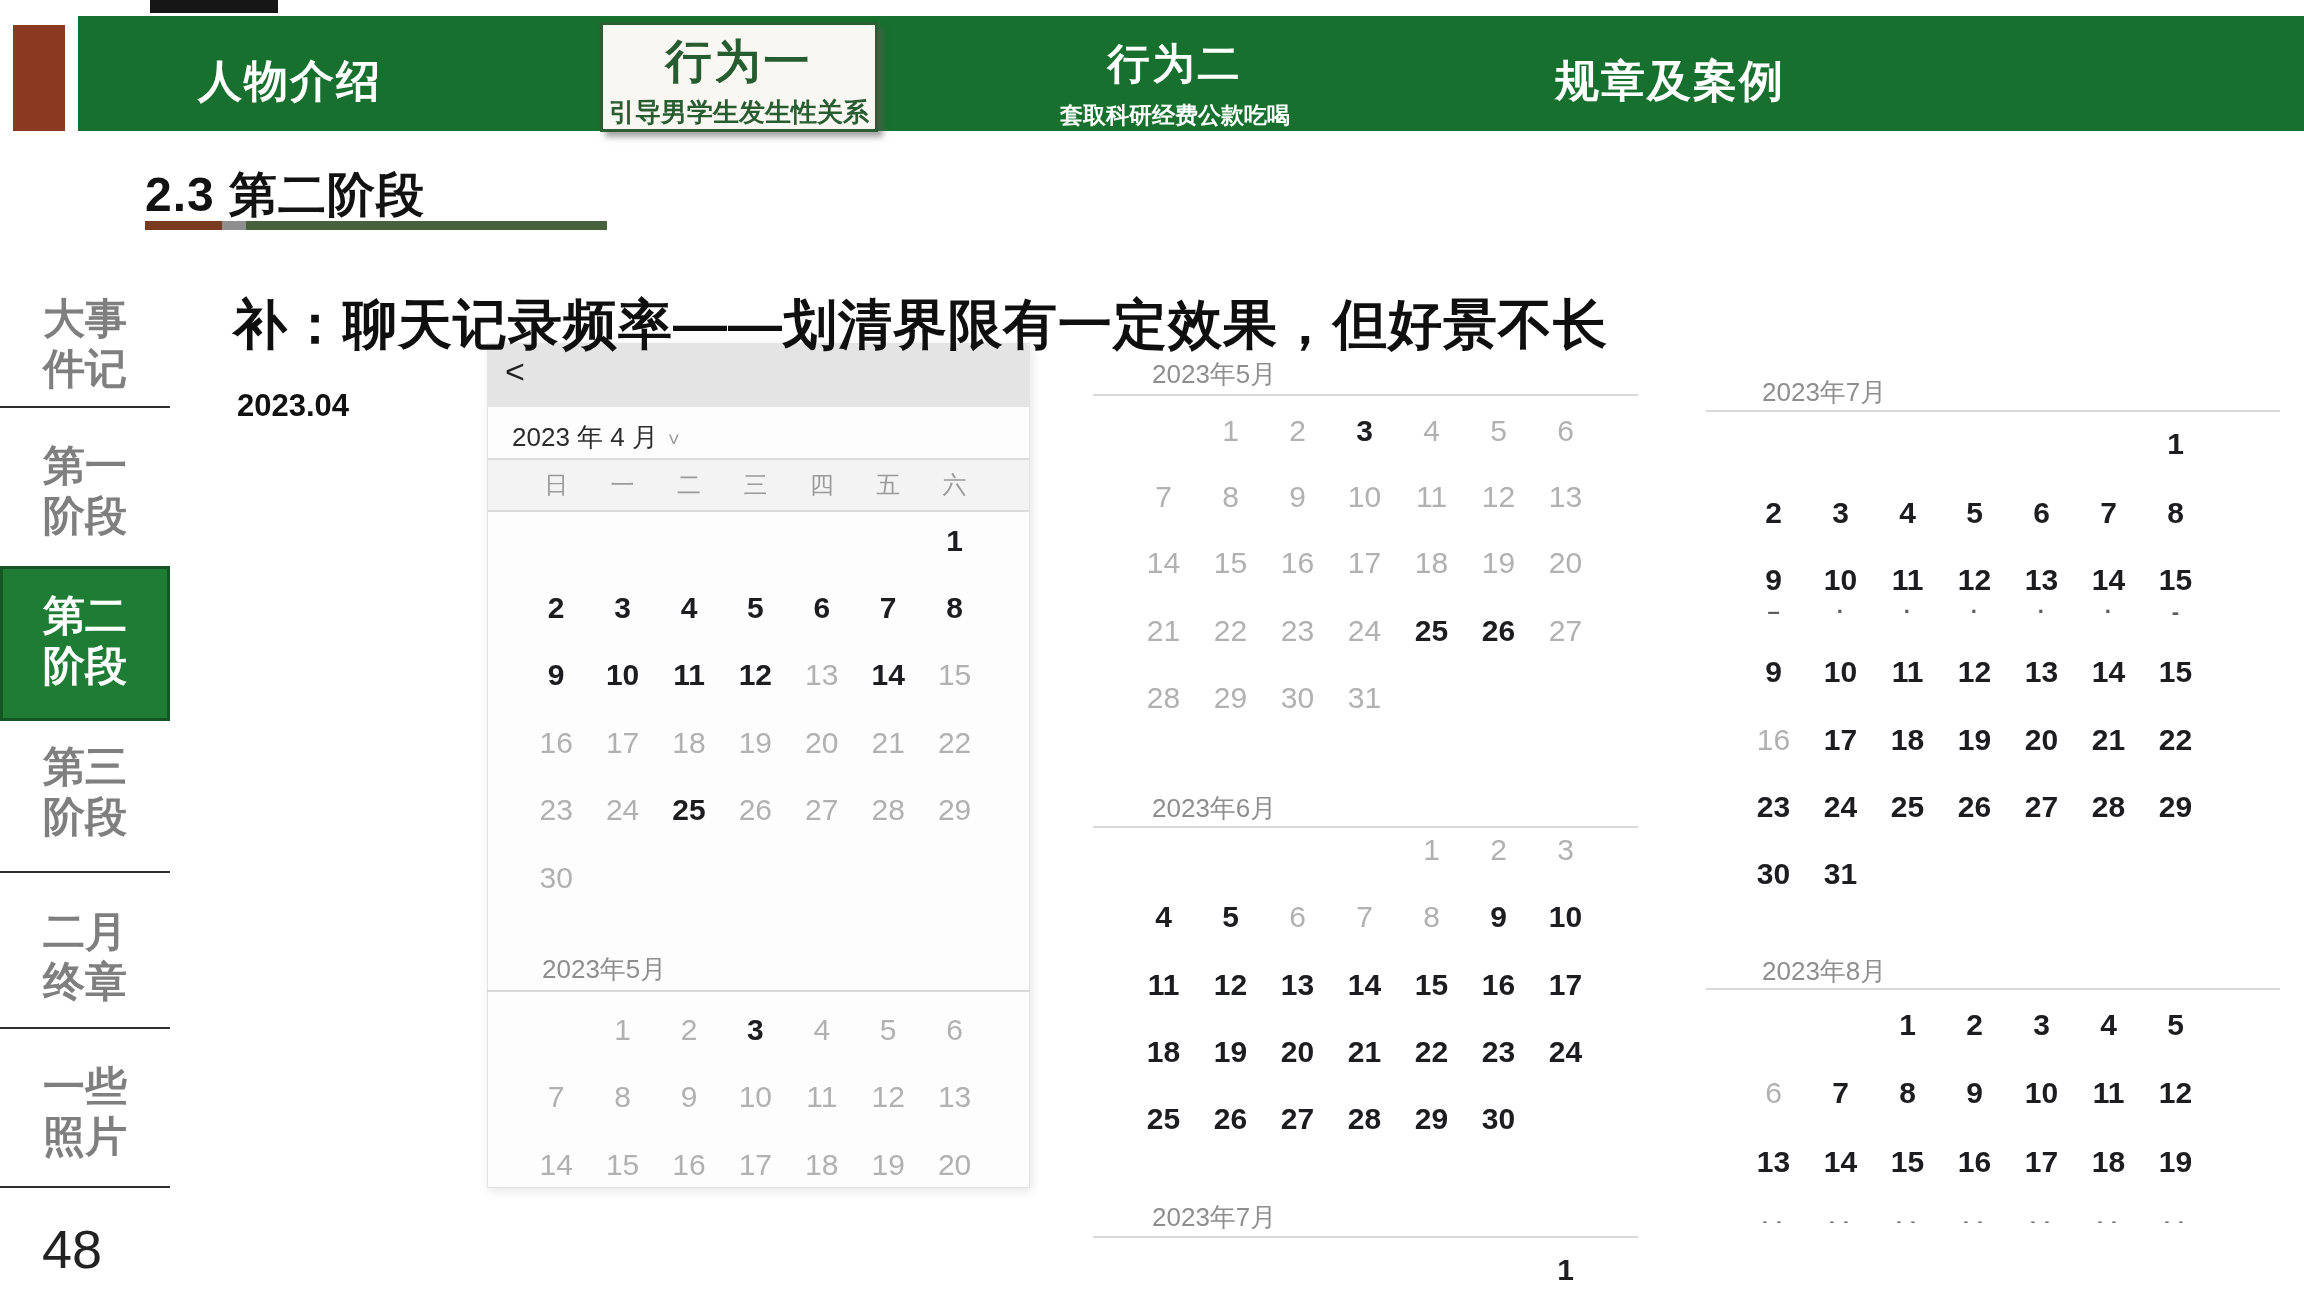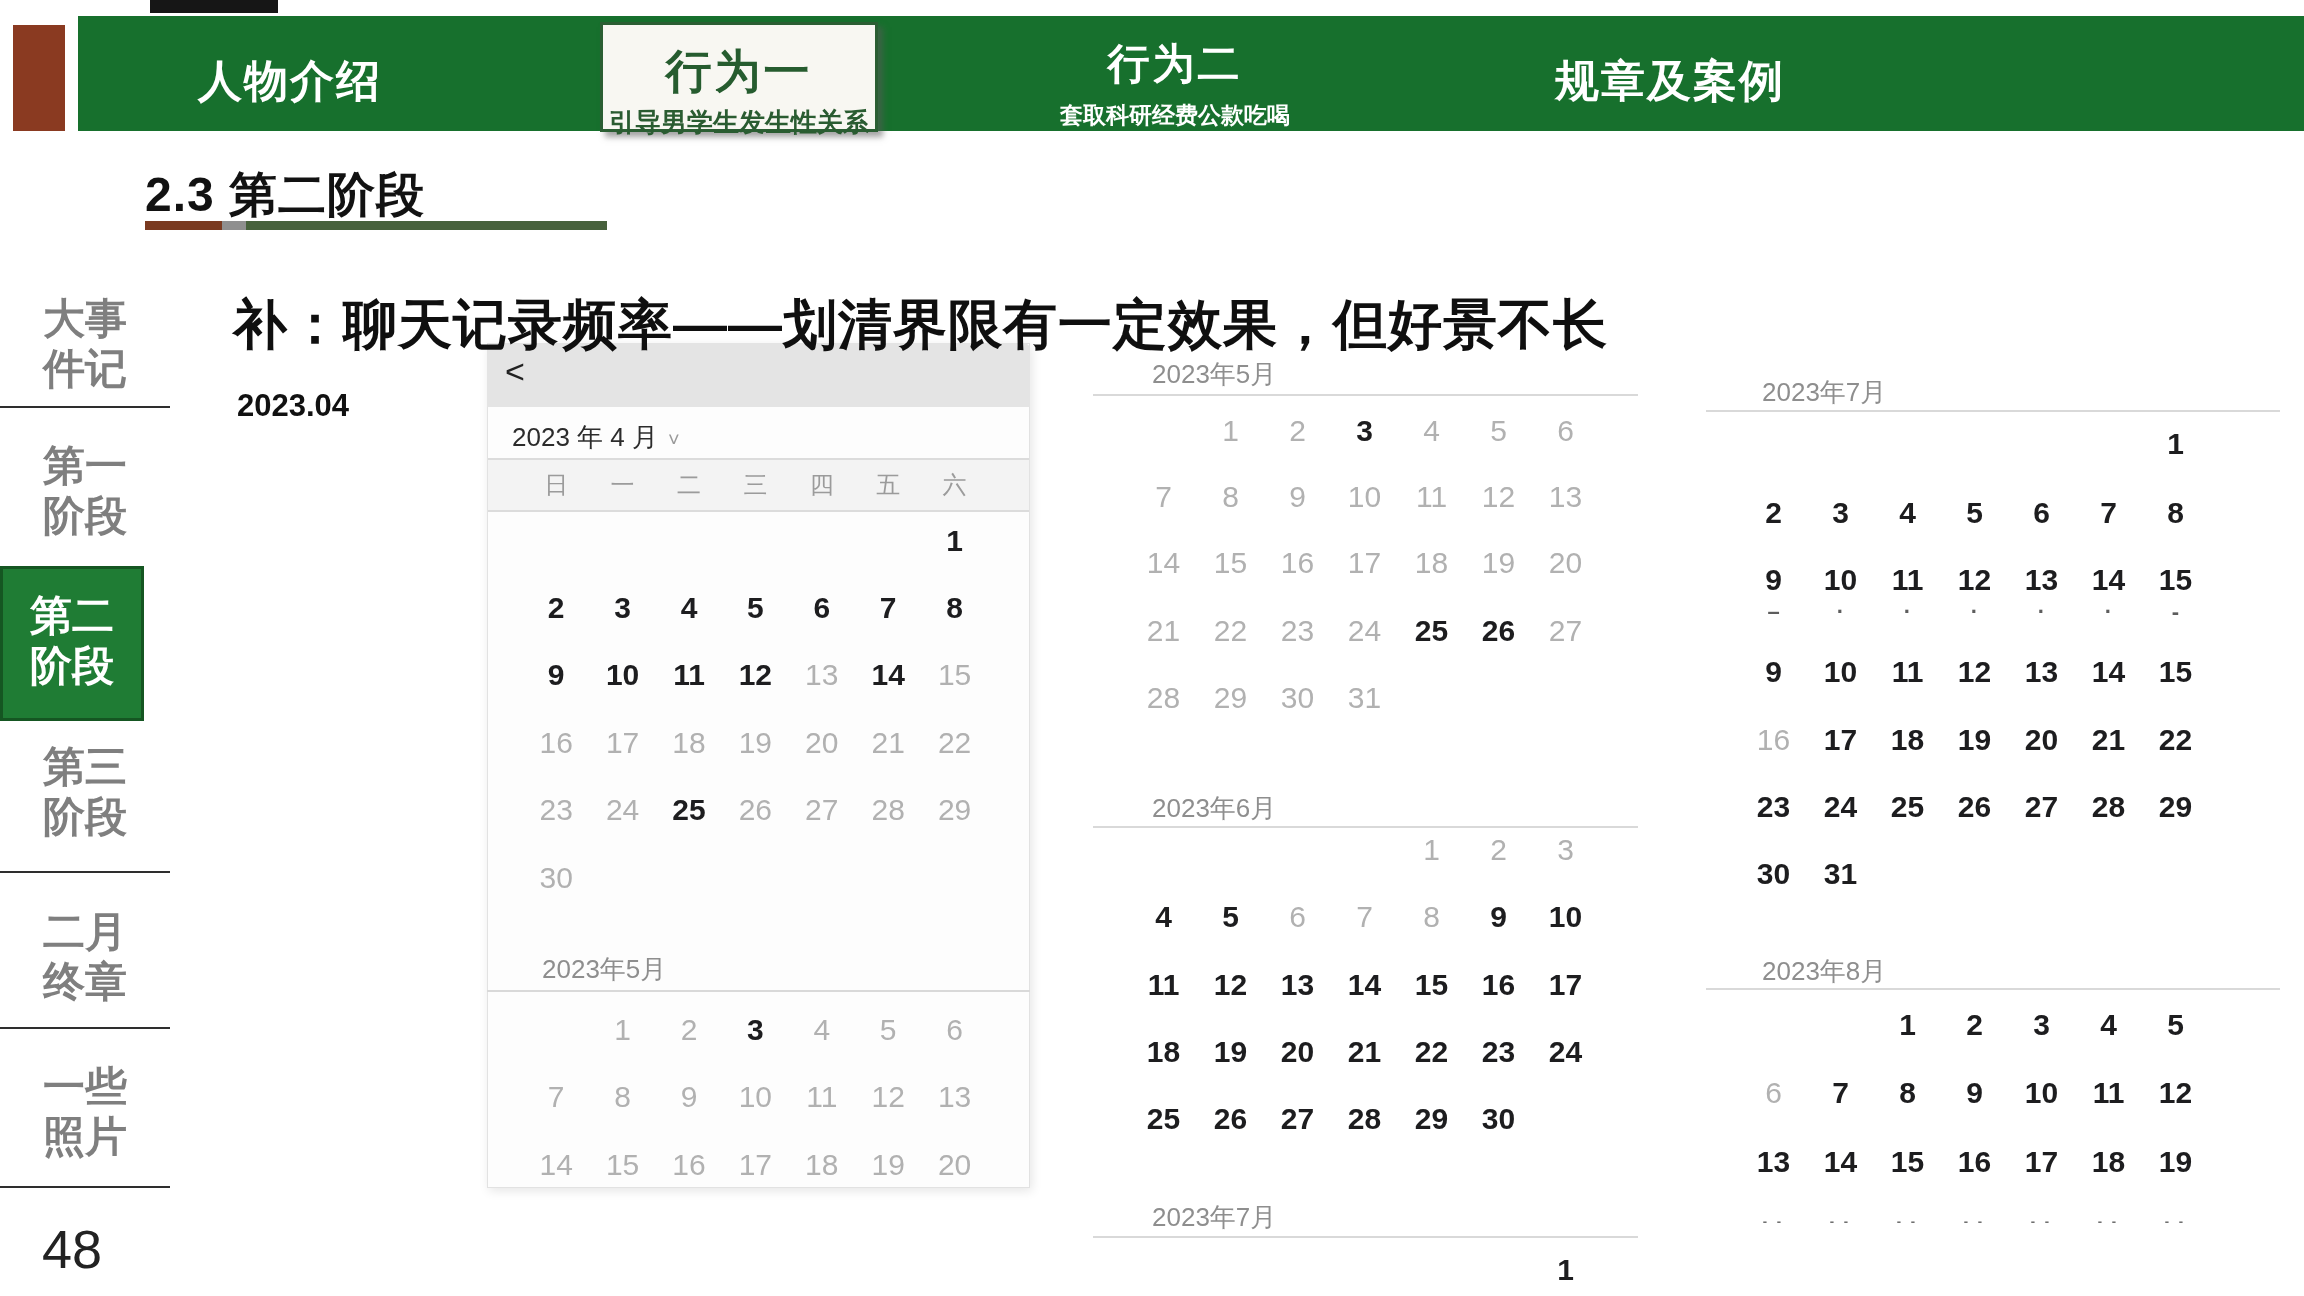--- a/index.html
+++ b/index.html
@@ -14,21 +14,21 @@
 
   
   #top-notch{left:150px;top:0;width:128px;height:13px;background:#161616}
   #green-bar{left:78px;top:16px;width:2226px;height:115px;background:var(--green)}
   #brown-square{left:13px;top:25px;width:52px;height:106px;background:var(--brown-accent)}
   .tab-label{color:#fff;font-weight:700;font-size:44px;text-align:center;letter-spacing:2px}
   #tab1{left:150px;top:52px;width:280px}
   #tab4{left:1500px;top:52px;width:340px}
   #tab2-box{left:600px;top:22px;width:278px;height:110px;background:#f8f7f2;
     border:3px solid #2b5e33;box-shadow:5px 5px 6px rgba(90,90,90,.55);text-align:center;z-index:3}
-  #tab2-title{margin-top:16px;font-size:46px;font-weight:700;color:var(--green-dark);letter-spacing:3px}
+  #tab2-title{margin-top:6px;font-size:46px;font-weight:700;color:var(--green-dark);letter-spacing:3px}
   #tab2-sub{margin-top:2px;font-size:26px;font-weight:700;color:#2a5c31}
   #tab3{left:980px;top:36px;width:390px;text-align:center}
   #tab3-title{font-size:42px;font-weight:700;color:#fff;letter-spacing:3px}
   #tab3-sub{margin-top:8px;font-size:23px;font-weight:700;color:#fff}
   #brown-panel{left:1820px;top:16px;width:484px;height:115px;background:var(--brown);
     clip-path:polygon(95px 0,100% 0,100% 100%,0 100%)}
   #seal{left:83px;top:17px;width:78px;height:78px}
   #univ-cn{left:170px;top:12px;width:310px;text-align:center;color:#fff;font-weight:700;
     font-style:italic;font-size:46px;font-family:"Liberation Serif","DejaVu Serif",serif;letter-spacing:2px;white-space:nowrap}
   #univ-en{left:168px;top:66px;width:316px;text-align:center;color:#fff;font-weight:700;font-size:14.5px;white-space:nowrap}
@@ -40,21 +40,21 @@
   #useg-gray{left:222px;width:24px;background:#8f8f8f}
   #useg-green{left:246px;width:361px;background:#47613c}
 
   
   #heading{left:233px;top:289px;font-size:54px;font-weight:700;color:#0f0f0f;z-index:6;white-space:nowrap;letter-spacing:1px}
   #date-label{left:237px;top:388px;font-size:31px;font-weight:700;color:#111;z-index:6}
 
   
   .side-item{left:0;width:170px;text-align:center;font-size:42px;font-weight:700;
     color:var(--sidebar-gray);line-height:50px}
-  #side-active{left:0;top:566px;width:144px;height:155px;background:var(--active-green);
+  #side-active{left:0;top:566px;width:170px;height:155px;background:var(--active-green);
     border:3px solid #155622;color:#fff;font-size:42px;font-weight:700;line-height:50px;
     text-align:center;padding-top:22px}
   .side-div{left:0;width:170px;height:2px;background:#2e2e2e}
   #page-num{left:42px;top:1218px;font-size:54px;font-weight:500;color:#222}
 
   
   #picker-card{left:487px;top:343px;width:543px;height:845px;background:#fdfdfd;
     border:1px solid #e2e2e2;box-shadow:2px 3px 10px rgba(0,0,0,.10);z-index:1}
   #picker-header{left:487px;top:343px;width:543px;height:64px;background:#e4e4e4;
     border-radius:6px 6px 0 0;z-index:2}

